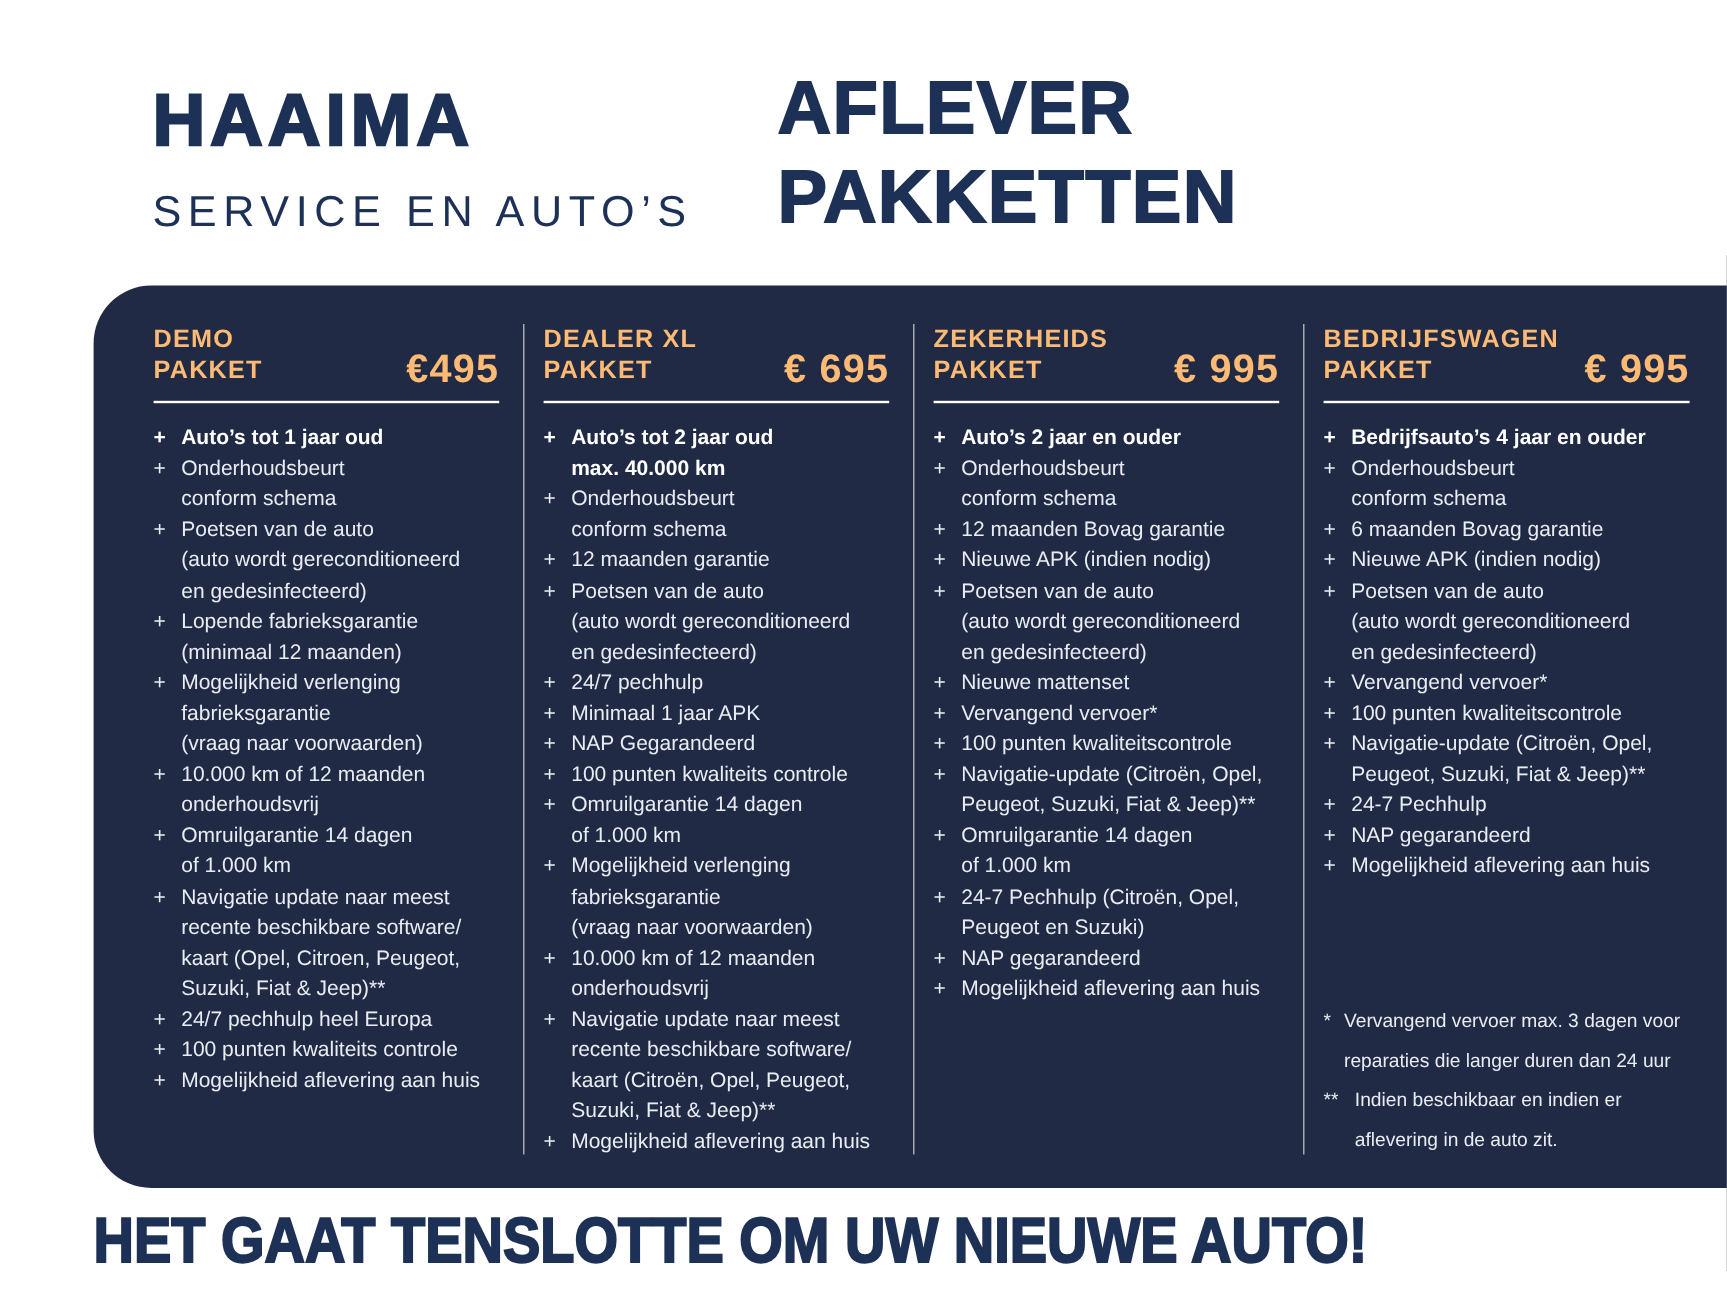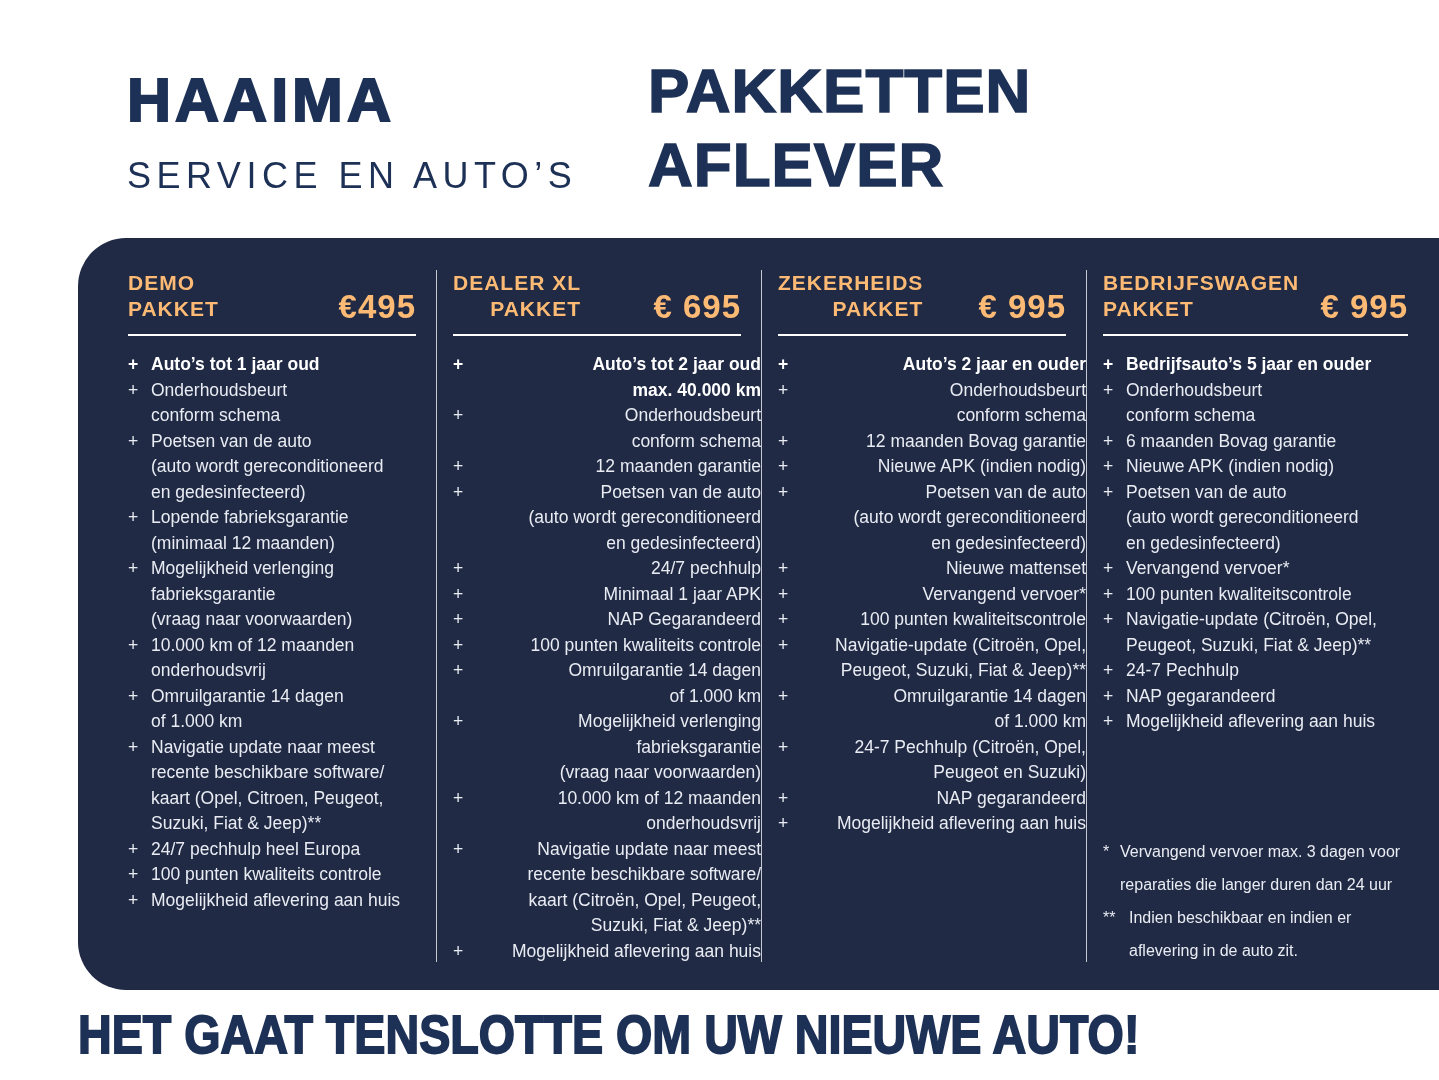--- a/index.html
+++ b/index.html
@@ -26,21 +26,21 @@
   .page-title span{display:block;}
   
   .panel{
     position:absolute;left:78px;top:238px;width:1420px;height:752px;
     background:#202a44;border-radius:48px;box-sizing:border-box;
     padding:32px 70px 28px 50px;
   }
   .columns{display:flex;height:100%;}
   .col{box-sizing:border-box;}
   .col-1{width:309px;}
-  .col-2,.col-3{width:325px;padding-left:16px;text-align:right;}
+  .col-2,.col-3{width:325px;padding-left:16px;}
   .col-1,.col-2,.col-3{border-right:1px solid rgba(255,255,255,0.75);}
   .col-4{flex:1;padding-left:16px;}
   .col-head{
     display:flex;justify-content:space-between;align-items:flex-end;
     padding-right:20px;color:#fdba74;
   }
   .pkg-name{font-weight:bold;font-size:21px;line-height:26px;letter-spacing:1px;}
   .pkg-name span{display:block;}
   .pkg-price{font-size:33px;font-weight:bold;line-height:30px;letter-spacing:1px;white-space:nowrap;}
   .rule{height:0;border-top:2px solid #ffffff;margin:12px 20px 0 0;}
@@ -67,22 +67,22 @@
 <body>
 
 <div>
 
   <header>
     <div class="logo">
       <div class="logo-name">HAAIMA</div>
       <div class="logo-sub">SERVICE EN AUTO’S</div>
     </div>
     <h1 class="page-title">
+      <span>AFLEVER</span>
       <span>PAKKETTEN</span>
-      <span>AFLEVER</span>
     </h1>
   </header>
 
   <section class="panel">
     <div id="columns" class="columns">
         <div class="col col-1">
           <div class="col-head">
             <div class="pkg-name">
               <span>DEMO</span>
               <span>PAKKET</span>
@@ -298,21 +298,21 @@
             <div class="pkg-name">
               <span>BEDRIJFSWAGEN</span>
               <span>PAKKET</span>
             </div>
             <div class="pkg-price">€ 995</div>
           </div>
           <div class="rule"></div>
           <ul class="features">
             <li class="feature bold">
               <span class="plus">+</span>
-              <span class="fline">Bedrijfsauto’s 5 jaar en ouder</span>
+              <span class="fline">Bedrijfsauto’s 4 jaar en ouder</span>
             </li>
             <li class="feature">
               <span class="plus">+</span>
               <span class="fline">Onderhoudsbeurt</span>
               <span class="fline">conform schema</span>
             </li>
             <li class="feature">
               <span class="plus">+</span>
               <span class="fline">6 maanden Bovag garantie</span>
             </li>

